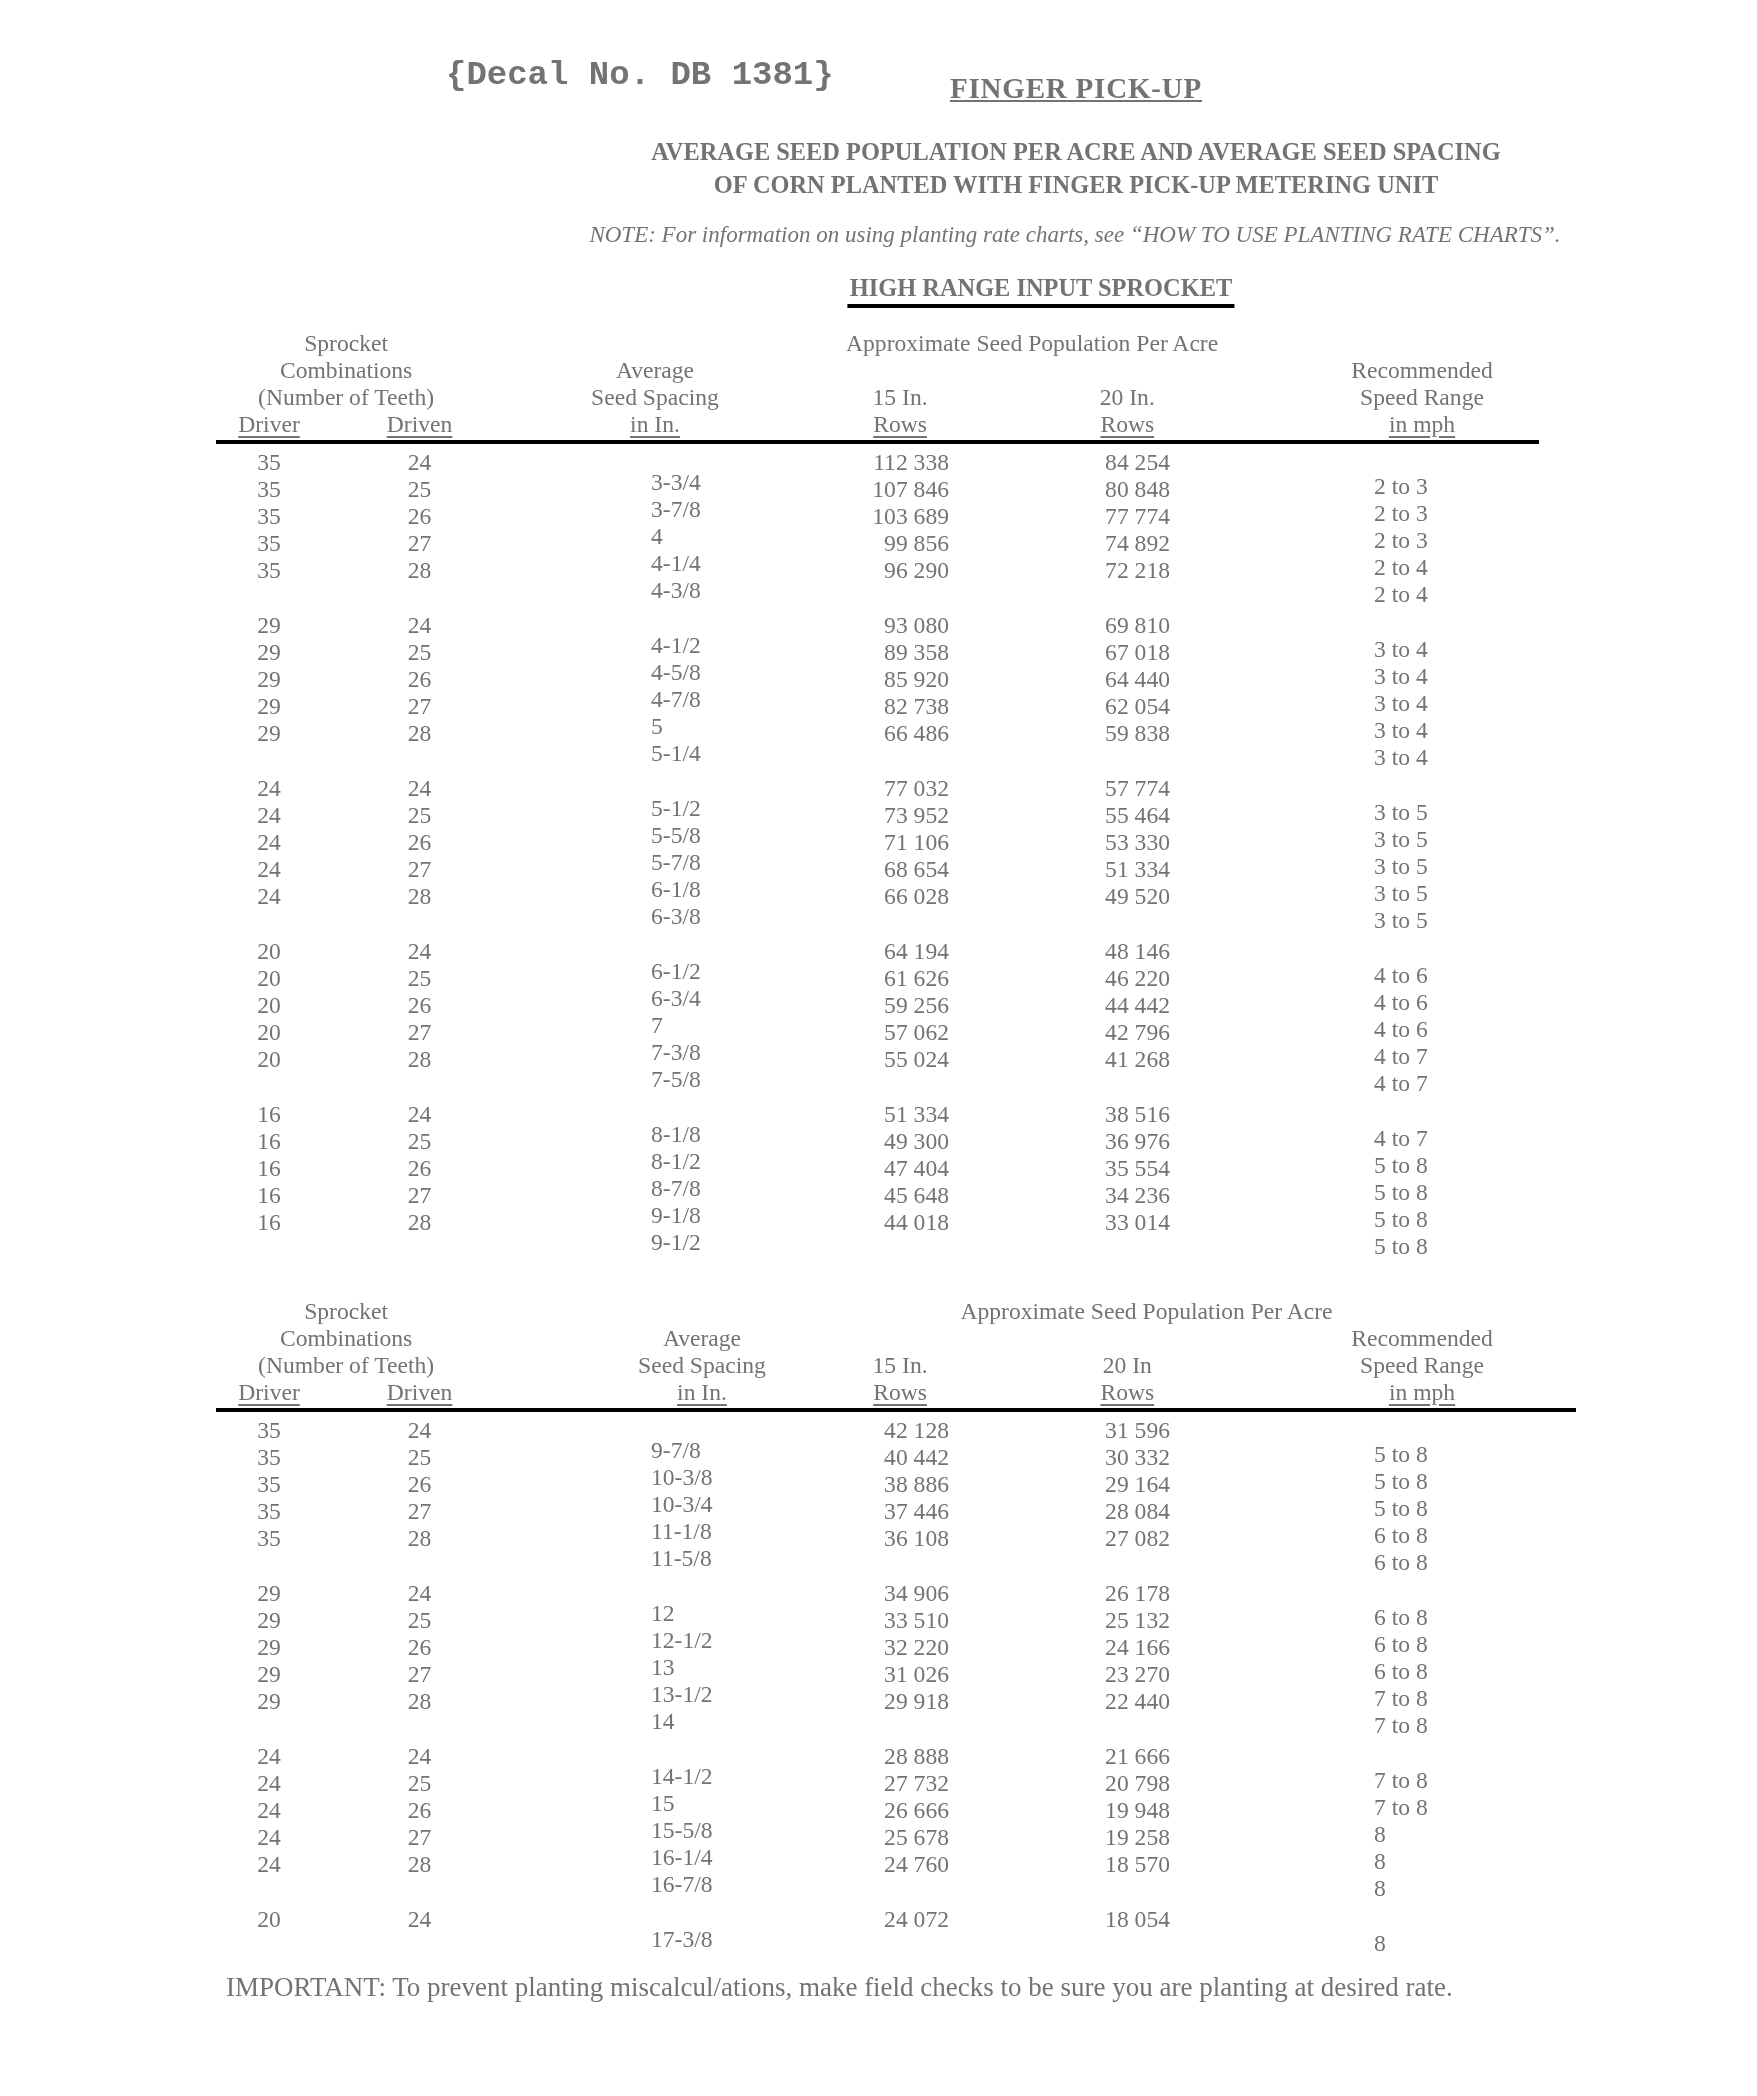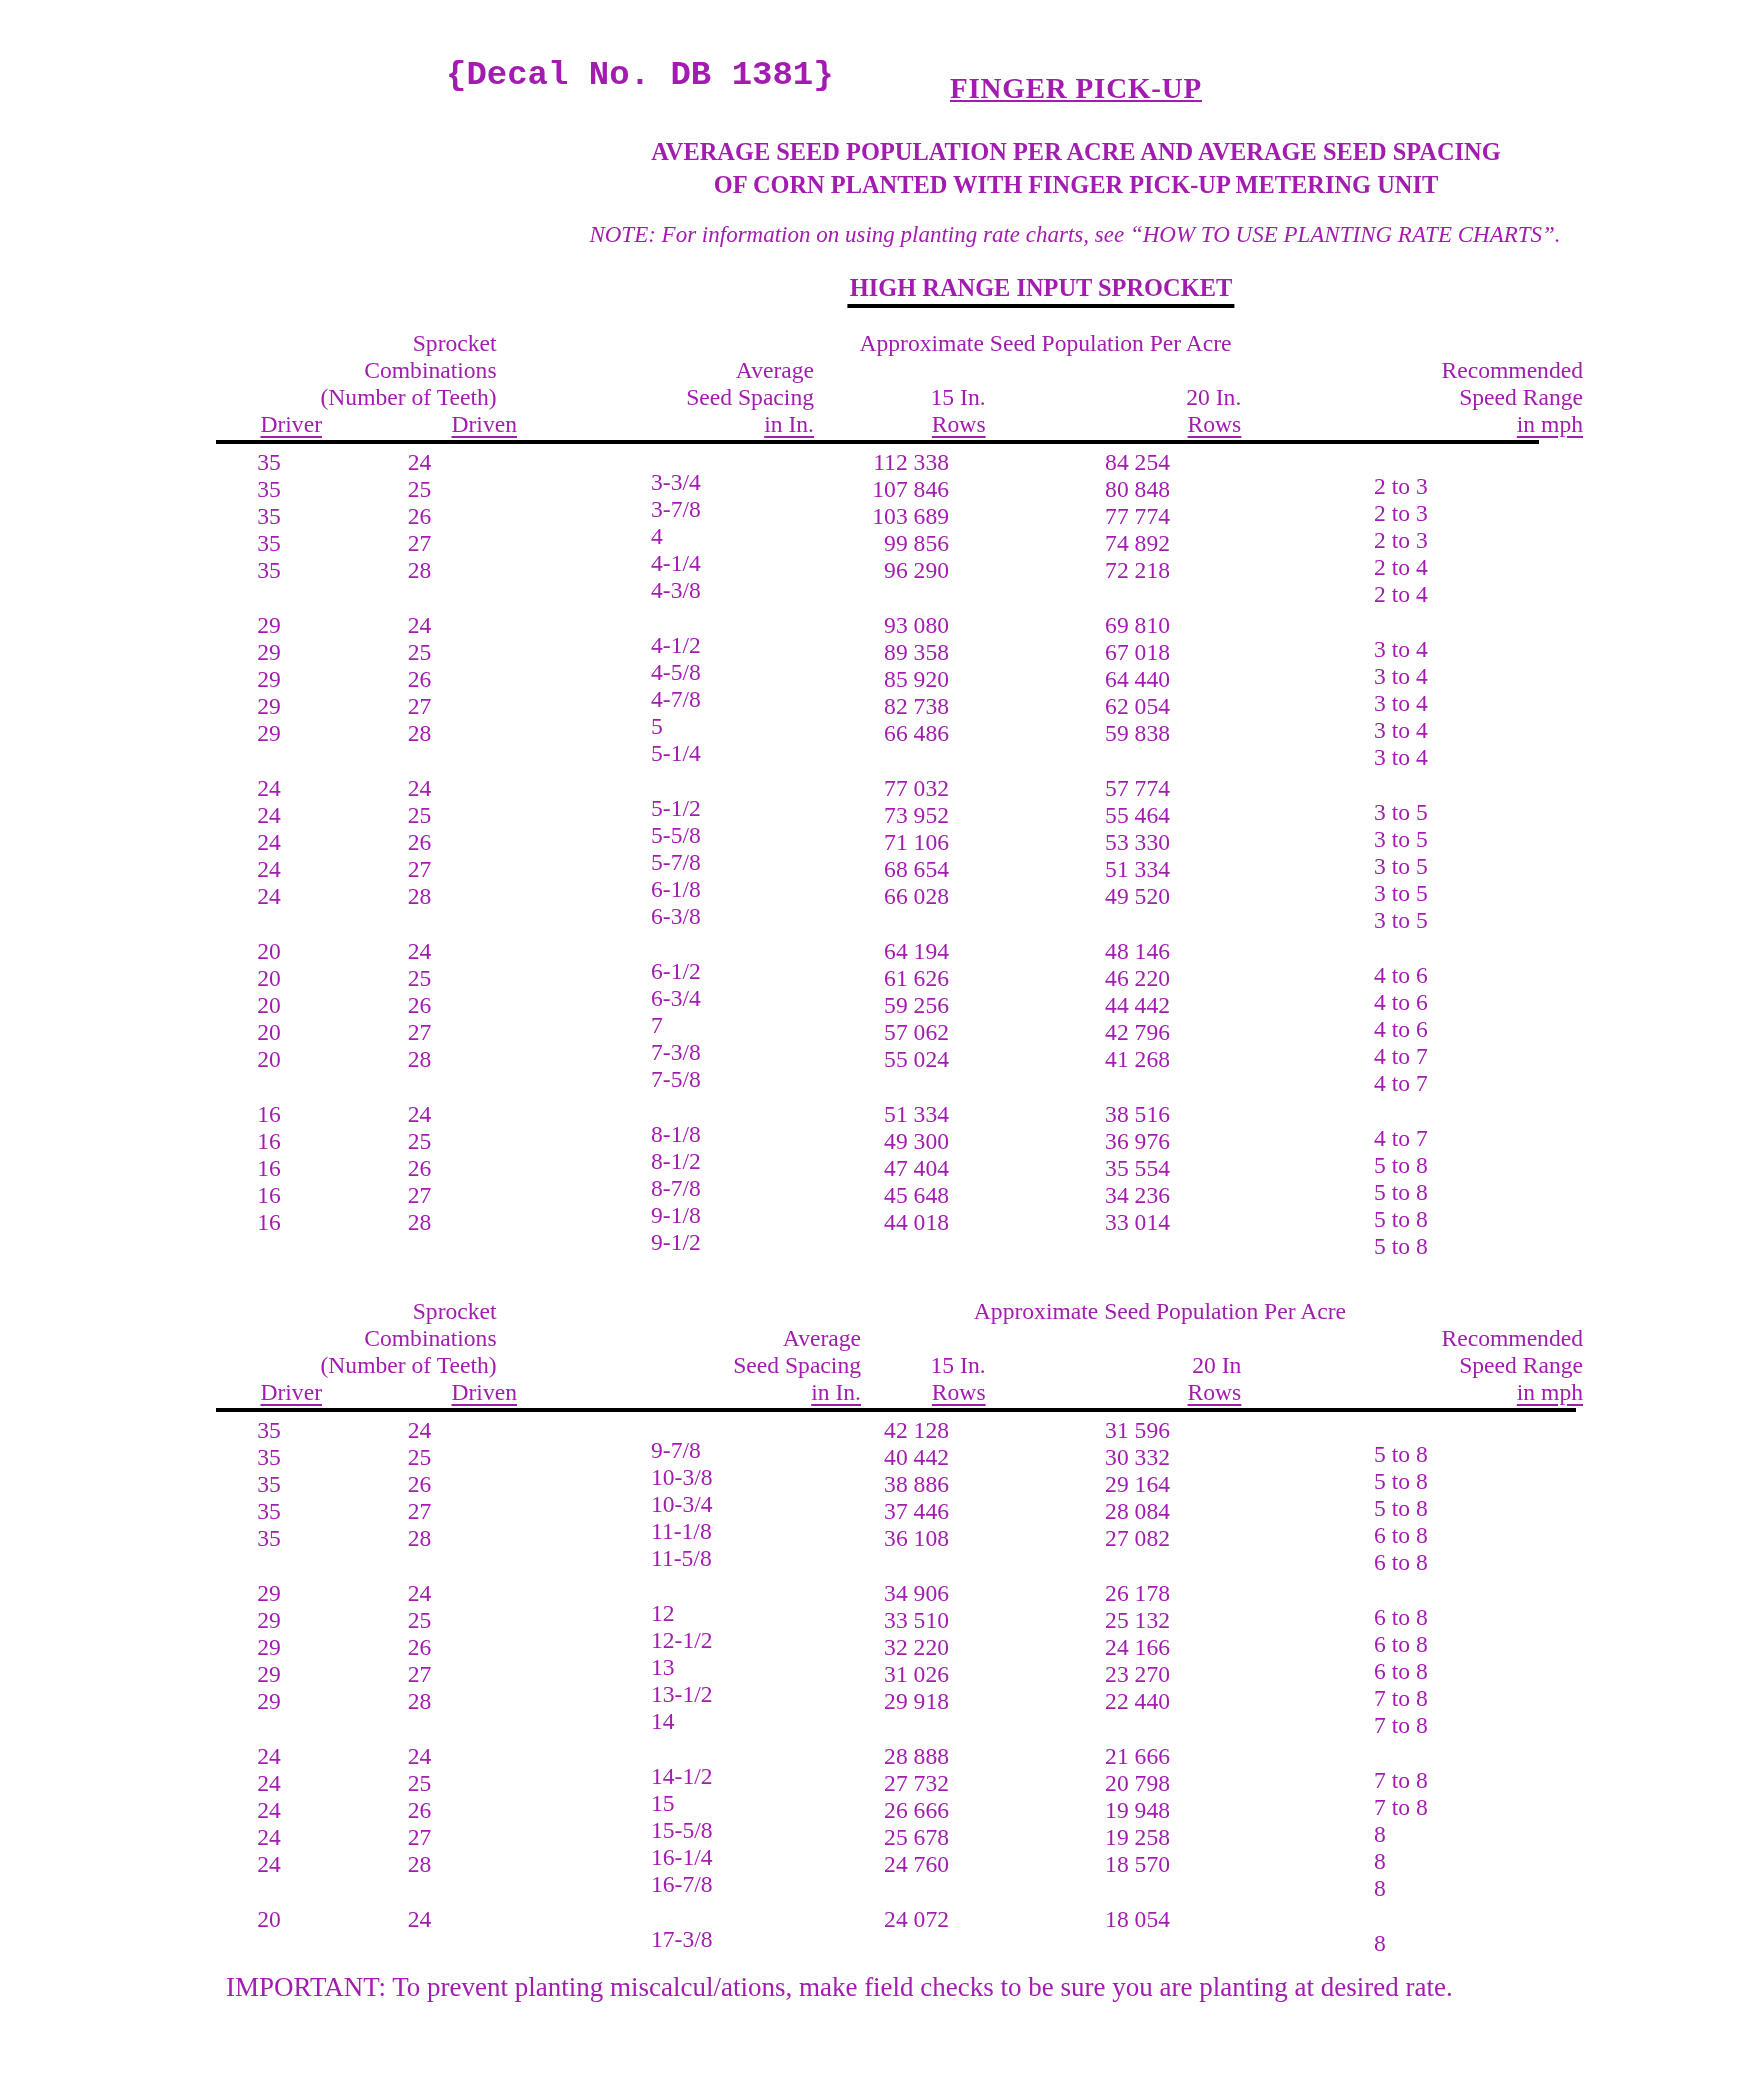--- a/index.html
+++ b/index.html
@@ -1,21 +1,21 @@
 <!DOCTYPE html>
 <html style="font-size:13px"><head>
 <meta charset="utf-8">
 <style>
   html, body { margin: 0; padding: 0; background: #ffffff; }
   .page {
     position: relative;
     width: 1757px;
     height: 2097px;
     background: #ffffff;
-    color: #a21caf;
+    color: #737373;
     font-family: "Liberation Serif", serif;
     font-size: 23.6px;
     line-height: 27px;
     overflow: hidden;
   }
 
   
   .decal {
     position: absolute; left: 446px; top: 62px;
     font-family: "Liberation Mono", "DejaVu Sans Mono", monospace;
@@ -52,21 +52,21 @@
 
   .t-high .thead { margin-top: 19.5px; }
   .t-low  .thead { margin-top: 52px; }
 
   .hgrid, .trow {
     display: grid;
     grid-template-columns: 106px 195px 318px 171px 228px 322px;
     height: 27px;
     white-space: nowrap;
   }
-  .hc { text-align: right; }
+  .hc { text-align: center; }
   .sp1  { grid-column: 1 / 2; }
   .sp2  { grid-column: 2 / 3; }
   .sp3  { grid-column: 3 / 4; }
   .sp4  { grid-column: 4 / 5; }
   .sp5  { grid-column: 5 / 6; }
   .sp6  { grid-column: 6 / 7; }
   .sp12 { grid-column: 1 / 3; }
   .sp45 { grid-column: 4 / 6; }
 
   .sh12 { transform: translateX(-20.4px); }

